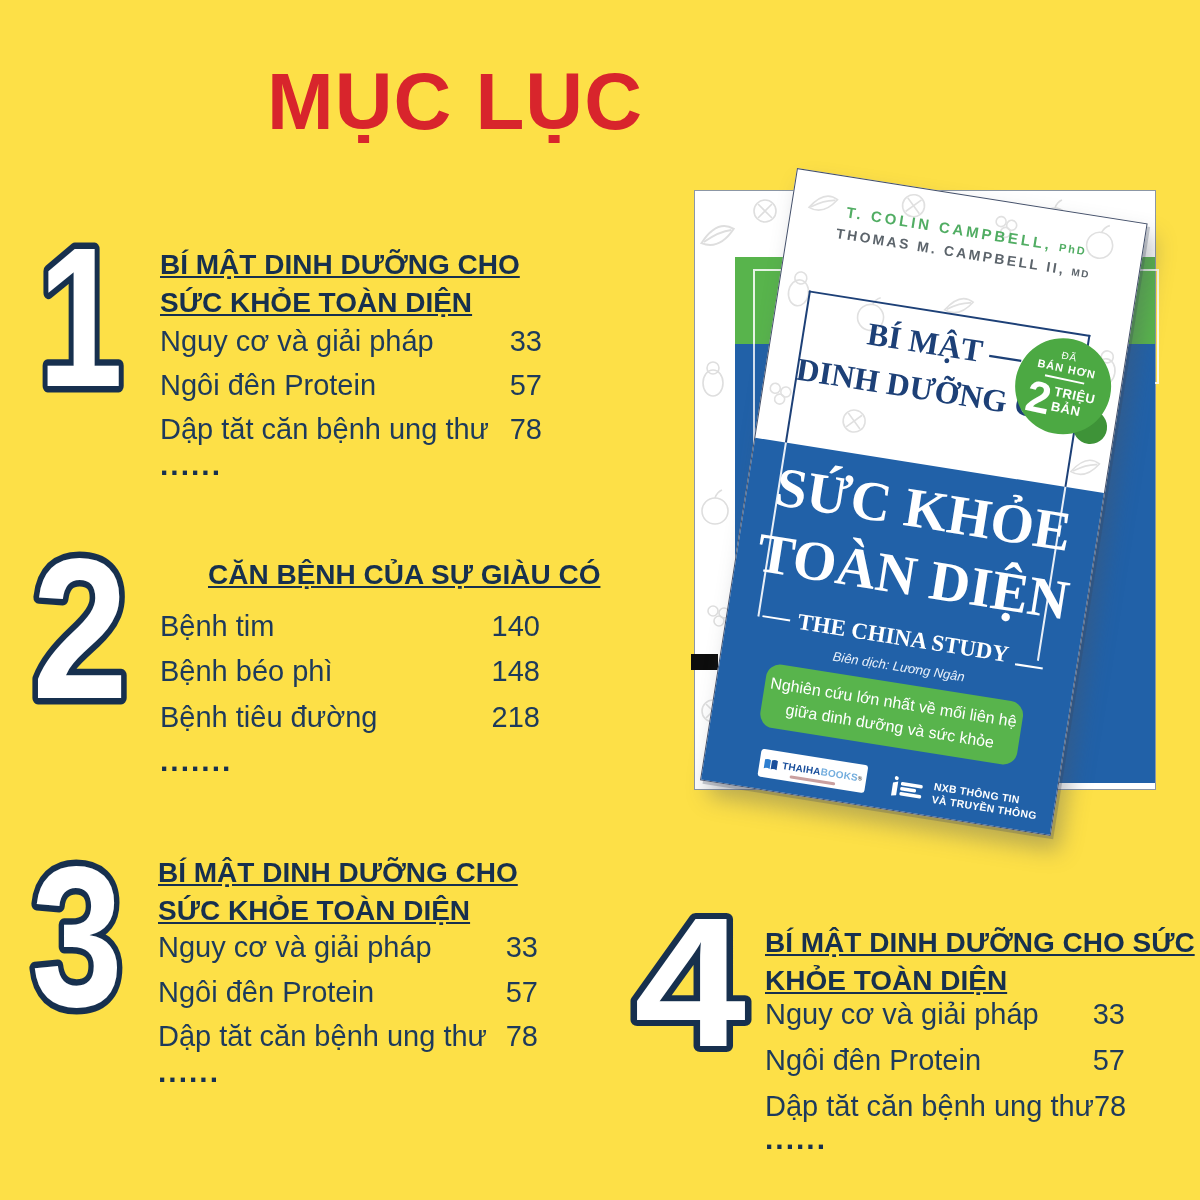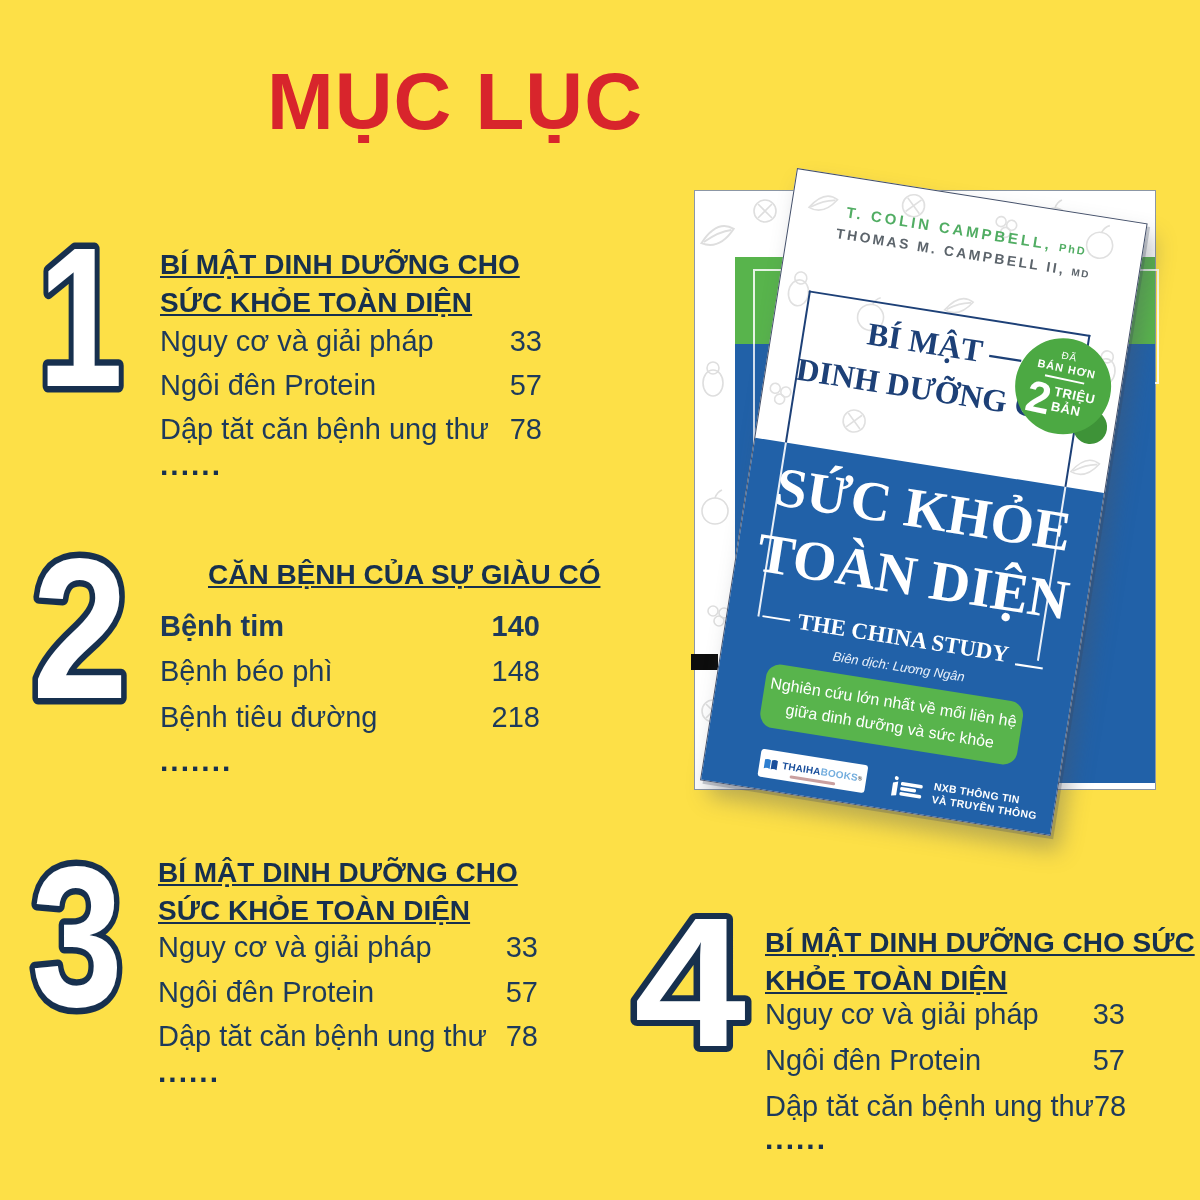--- a/index.html
+++ b/index.html
@@ -277,21 +277,21 @@
   </div>
   <div class="dots" style="left:160px;top:448px;">......</div>
 
   <svg class="num" style="left:28px;top:548px;" width="115" height="170">
     <text x="4" y="150" font-size="200" stroke-width="13" textLength="96" lengthAdjust="spacingAndGlyphs">2</text>
   </svg>
   <div class="shead" style="left:160px;top:556px;margin-left:48px;">
     <div>CĂN BỆNH CỦA SỰ GIÀU CÓ</div>
     <div></div>
   </div>
-  <div class="row" style="left:160px;top:610px;width:380px;font-weight:bold;">
+  <div class="row" style="left:160px;top:610px;width:380px;">
     <span>Bệnh tim</span>
       <span>140</span>
   </div>
   <div class="row" style="left:160px;top:655px;width:380px;text-align:center;">
     <span>Bệnh béo phì</span>
       <span>148</span>
   </div>
   <div class="row" style="left:160px;top:701px;width:380px;">
     <span>Bệnh tiêu đường</span>
       <span>218</span>

